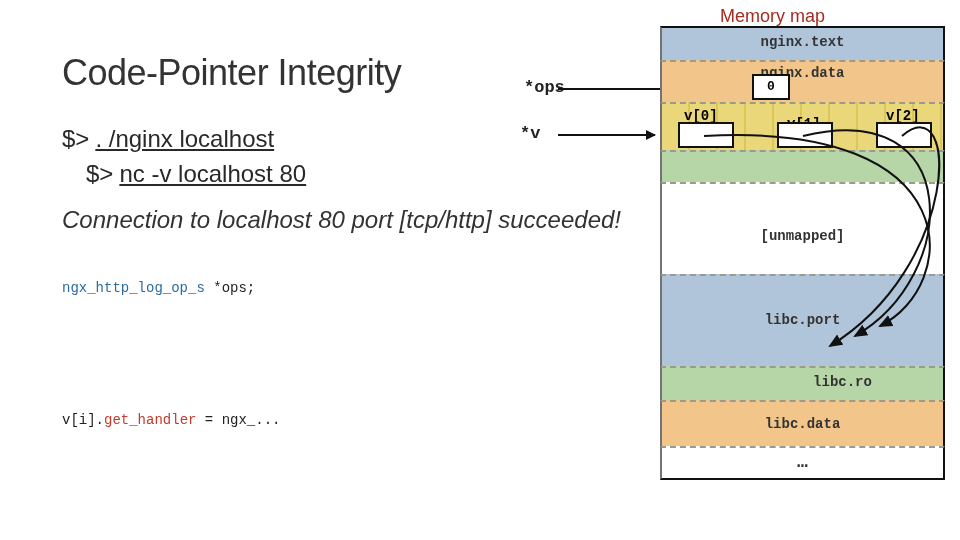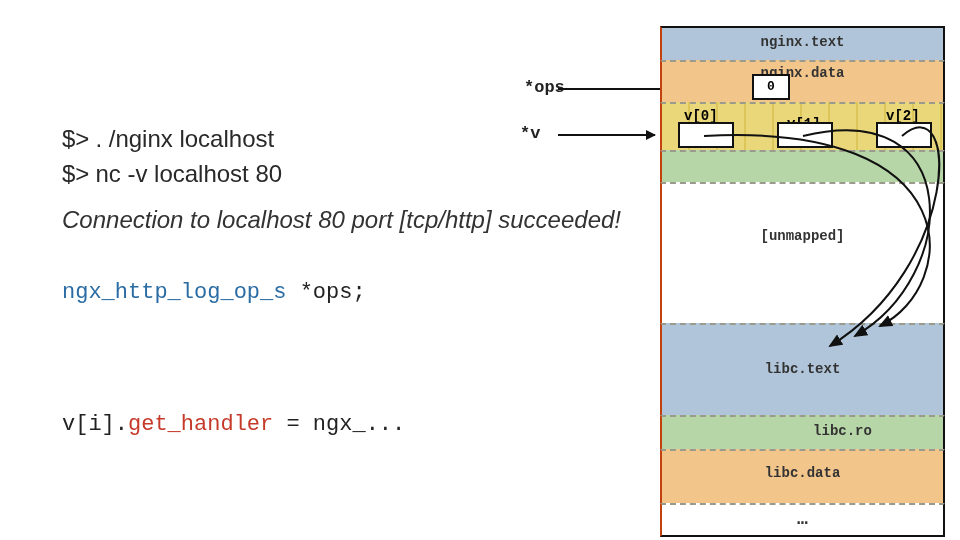--- a/index.html
+++ b/index.html
@@ -1,77 +1,79 @@
 <!DOCTYPE html>
 <html><head>
 <meta charset="utf-8">
 <style>
   html,body{margin:0;padding:0;width:960px;height:540px;background:#fff;font-family:Georgia,'Times New Roman',serif;}
   .stage{position:relative;width:960px;height:540px;}
   
   .title{position:absolute;left:62px;top:52px;font-size:36px;color:#333;font-family:'Gill Sans','Segoe UI',sans-serif;letter-spacing:-0.5px;}
   .cmd{position:absolute;left:62px;font-size:24px;color:#292929;}
   .cmd .prompt{font-family:'Gill Sans','Segoe UI',sans-serif;}
-  .cmd .text{font-family:'Gill Sans','Segoe UI',sans-serif;}
+  .cmd .text{font-family:'Gill Sans','Segoe UI',sans-serif;text-decoration:underline;}
   .out{position:absolute;left:62px;font-size:24px;font-style:italic;color:#333;font-family:'Gill Sans','Segoe UI',sans-serif;}
-  .code{position:absolute;left:62px;font-family:'Courier New',monospace;font-size:22px;color:#222;}
+  .code{position:absolute;left:62px;font-family:'Courier New',monospace;font-size:14px;color:#222;}
   .kw{color:#2a6ca3;}
   .cm{color:#228a3d;}
   .hl{color:#c63a2a;}
   
   .plabel{position:absolute;font-family:'Courier New',monospace;font-weight:bold;font-size:17px;color:#222;}
   .arrow{position:absolute;height:2px;background:#111;}
   .arrow::after{content:"";position:absolute;right:-1px;top:-4px;border-left:10px solid #111;border-top:5px solid transparent;border-bottom:5px solid transparent;}
   
   .memtitle{position:absolute;left:720px;top:6px;font-family:'Gill Sans','Segoe UI',sans-serif;font-size:18px;color:#a62c23;}
   .mem{position:absolute;left:660px;top:26px;width:285px;height:490px;}
-  .reg{position:relative;border-left:2px solid #c2410c;border-right:2px solid #111;box-sizing:border-box;}
+  .reg{position:relative;border-left:2px solid #737373;border-right:2px solid #111;box-sizing:border-box;}
   .reg.first{border-top:2px solid #111;}
   .reg.last{border-bottom:2px solid #111;}
   .lab{position:absolute;width:100%;text-align:center;font-family:'Courier New',monospace;font-weight:bold;font-size:14px;color:#333;top:6px;pointer-events:none;}
   .dash{border-top:2px dashed #9a9a8d;}
   
   .fill-blue{background:#b0c5d9;}
   .fill-orange{background:#f2c58a;}
   .fill-yellow{background:
      repeating-linear-gradient(90deg,#e9d77a 0 26px,#dcc65a 26px 28px);}
   .fill-green{background:#b7d6a7;}
   .fill-white{background:#fff;}
   
   .dbox{position:absolute;top:50%;transform:translateY(-50%);height:22px;border:2px solid #111;background:#fff;font-family:'Courier New',monospace;font-weight:bold;font-size:13px;display:flex;align-items:center;justify-content:center;}
   .vlab{position:absolute;font-family:'Courier New',monospace;font-weight:bold;font-size:14px;top:4px;}
 </style>
 </head>
 <body>
 <div class="stage">
 
+<div class="title">Code-Pointer Integrity</div>
 
 <div class="cmd" style="top:125px;">
   <span class="prompt">$&gt;</span>
   <span class="text">. /nginx localhost</span>
 </div>
-<div class="cmd" style="top:160px;">
+<div class="cmd" style="top:160px;margin-left:24px;">
   <span class="prompt">$&gt;</span>
   <span class="text">nc -v localhost 80</span>
 </div>
 <div class="out" style="top:206px;">Connection to localhost 80 port [tcp/http] succeeded!</div>
 
 <div class="code" style="top:280px;">
   <span class="kw">ngx_http_log_op_s</span><span> *ops;</span>
 </div>
 <div class="code" style="top:412px;">
   <span>v[i].</span><span class="hl">get_handler</span><span> = ngx_...</span>
 </div>
 
 <span class="plabel" style="left:524px;top:78px;">*ops</span>
 <div class="arrow" style="left:558px;top:88px;width:192px;"></div>
 
 <span class="plabel" style="left:520px;top:124px;">*v</span>
 <div class="arrow" style="left:558px;top:134px;width:97px;"></div>
 
+<div class="memtitle">Memory map</div>
 <div class="mem">
 
   <div class="reg first fill-blue" style="height:34px;">
     <div class="lab">nginx.text</div>
   </div>
 
   <div class="reg fill-orange dash" style="height:42px;">
     <div class="lab" style="top:3px;">nginx.data</div>
     <div class="dbox" style="left:90px;width:34px;top:62%;">0</div>
   </div>
@@ -80,33 +82,33 @@
     <span class="vlab" style="left:22px;">v[0]</span>
     <span class="vlab" style="left:125px;margin-top:8px;">v[1]</span>
     <span class="vlab" style="left:224px;">v[2]</span>
     <div class="dbox" style="left:16px;width:52px;top:68%;"></div>
     <div class="dbox" style="left:115px;width:52px;top:68%;"></div>
     <div class="dbox" style="left:214px;width:52px;top:68%;"></div>
   </div>
 
   <div class="reg fill-green dash" style="height:32px;"></div>
 
-  <div class="reg fill-white dash" style="height:141px;">
+  <div class="reg fill-white dash" style="height:92px;">
     <div class="lab" style="top:44px;">[unmapped]</div>
   </div>
 
   <div class="reg fill-blue dash" style="height:92px;">
-    <div class="lab" style="top:36px;">libc.text</div>
+    <div class="lab" style="top:36px;">libc.port</div>
   </div>
 
   <div class="reg fill-green dash" style="height:34px;padding-left:40px;">
     <div class="lab">libc.ro</div>
   </div>
 
-  <div class="reg fill-orange dash" style="height:54px;">
+  <div class="reg fill-orange dash" style="height:46px;">
     <div class="lab" style="top:14px;">libc.data</div>
   </div>
 
   <div class="reg last fill-white dash" style="height:34px;">
     <div class="lab" style="top:4px;font-size:18px;">…</div>
   </div>
 </div>
 
 <svg style="position:absolute;left:660px;top:26px;width:300px;height:490px;pointer-events:none;">
   <defs>

